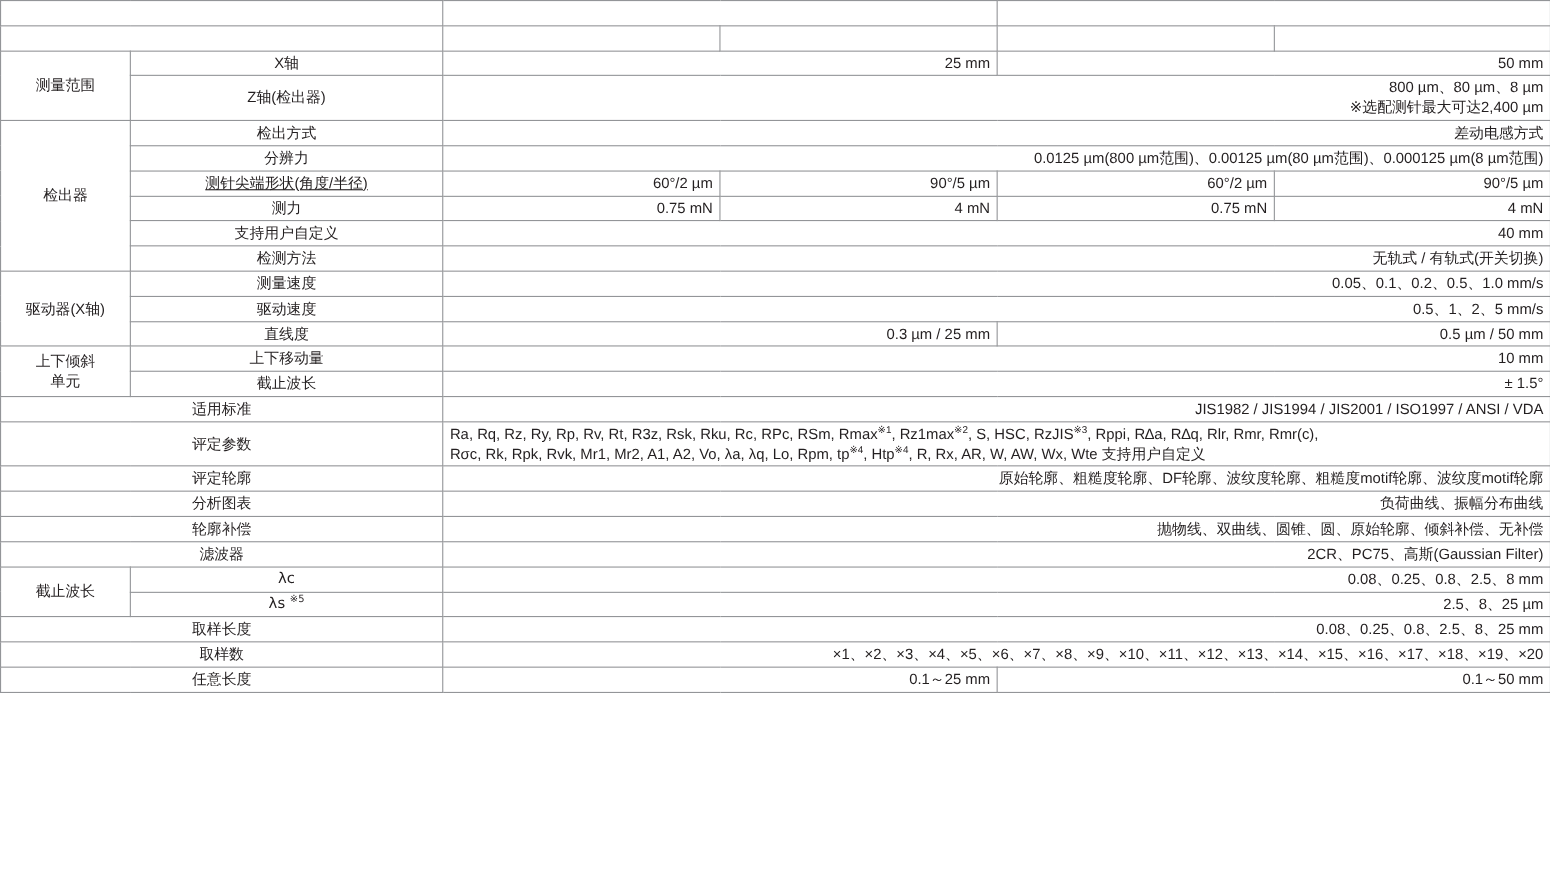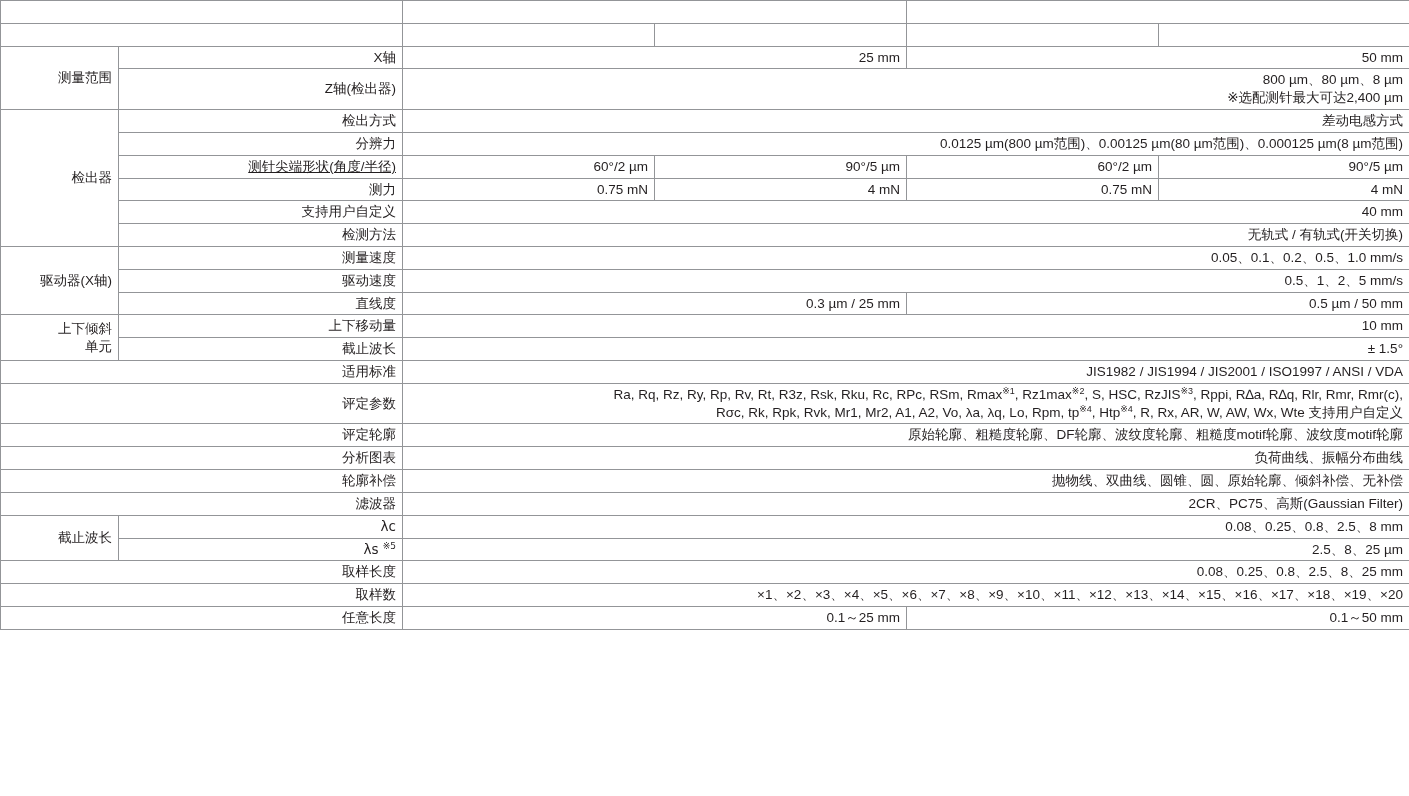--- a/index.html
+++ b/index.html
@@ -37,30 +37,30 @@
     text-align:center;
   }
   .hdr-grey{
     background:#808285;
     color:#ffffff;
     font-weight:bold;
     text-align:center;
   }
   .lbl{
     background:#ffffff;
-    text-align:right;
+    text-align:center;
     font-size:13.5px;
   }
   .ctr{text-align:right;}
   .lft{text-align:left;}
   .two-line{line-height:1.30;}
   sup{font-size:9px;vertical-align:super;line-height:0;}
   .small{font-size:12.5px;text-decoration:underline;}
   .param-cell{
-    text-align:right;
+    text-align:left;
     font-size:12.6px;
     line-height:1.45;
     padding:3px 8px;
   }
   .lamda{font-family:"DejaVu Sans",sans-serif;margin-left:17px;}
 </style>
 </head>
 <body>
 
 <table class="spec-table">

